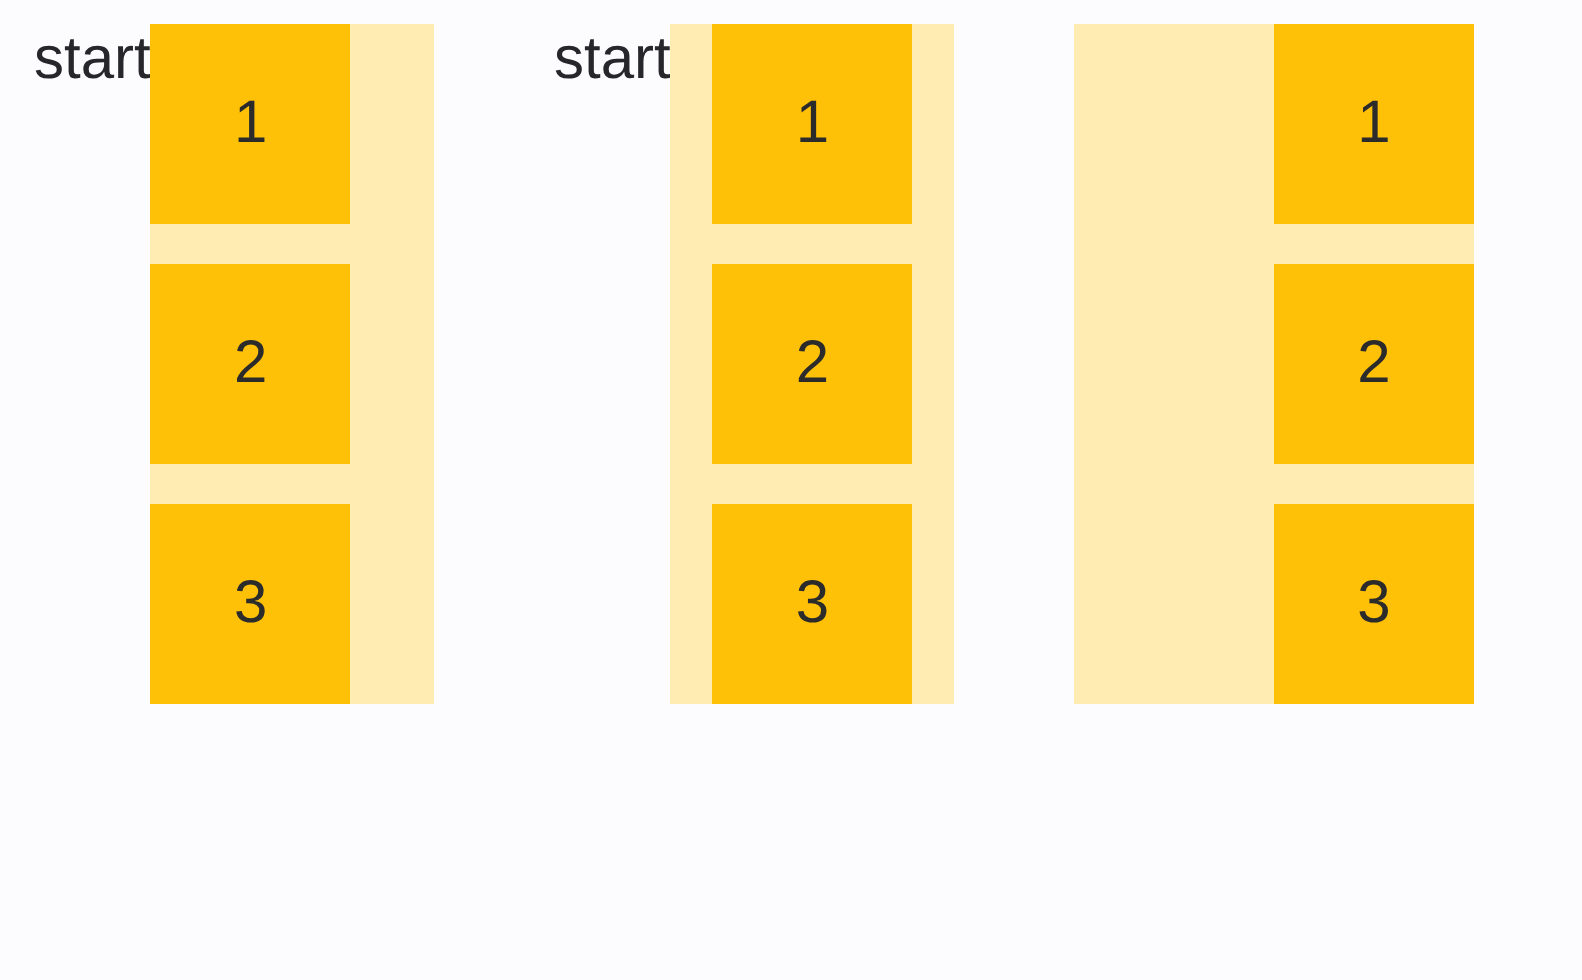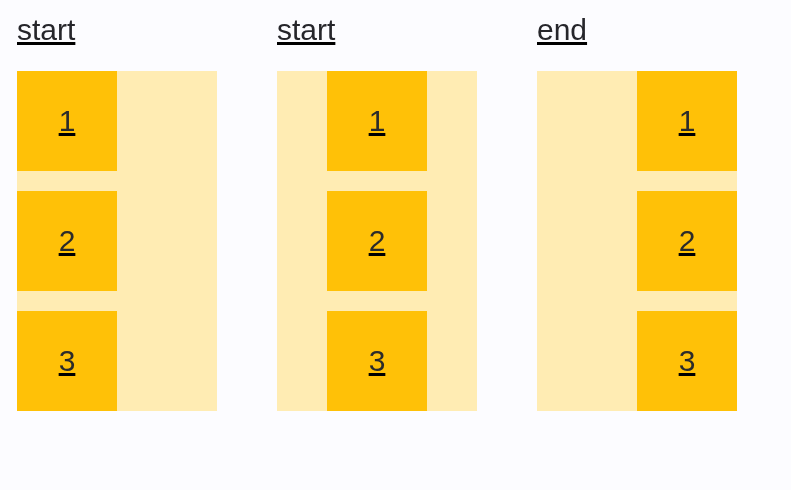--- a/index.html
+++ b/index.html
@@ -13,22 +13,21 @@
   }
   .demo-wrap {
     box-sizing: border-box;
     display: flex;
     gap: 60px;
     padding: 12px 0 0 17px;
   }
   .demo-column {
     width: 200px;
     display: flex;
-    flex-direction: column;
-    text-decoration: underline;
+    flex-direction: row;
   }
   .column-label {
     font-size: 30px;
     line-height: 36px;
     color: #26262B;
     margin: 0 0 23px 0;
     font-weight: 400;
   }
   .flex-container {
     width: 200px;
@@ -69,21 +68,20 @@
   <div class="demo-column">
     <div class="column-label">start</div>
     <div class="flex-container align-center">
       <div class="flex-item">1</div>
       <div class="flex-item">2</div>
       <div class="flex-item">3</div>
     </div>
   </div>
 
   <div class="demo-column">
-    <div class="column-label">end</div>
     <div class="flex-container align-end">
       <div class="flex-item">1</div>
       <div class="flex-item">2</div>
       <div class="flex-item">3</div>
     </div>
   </div>
 
 </div>
 
 </body></html>

